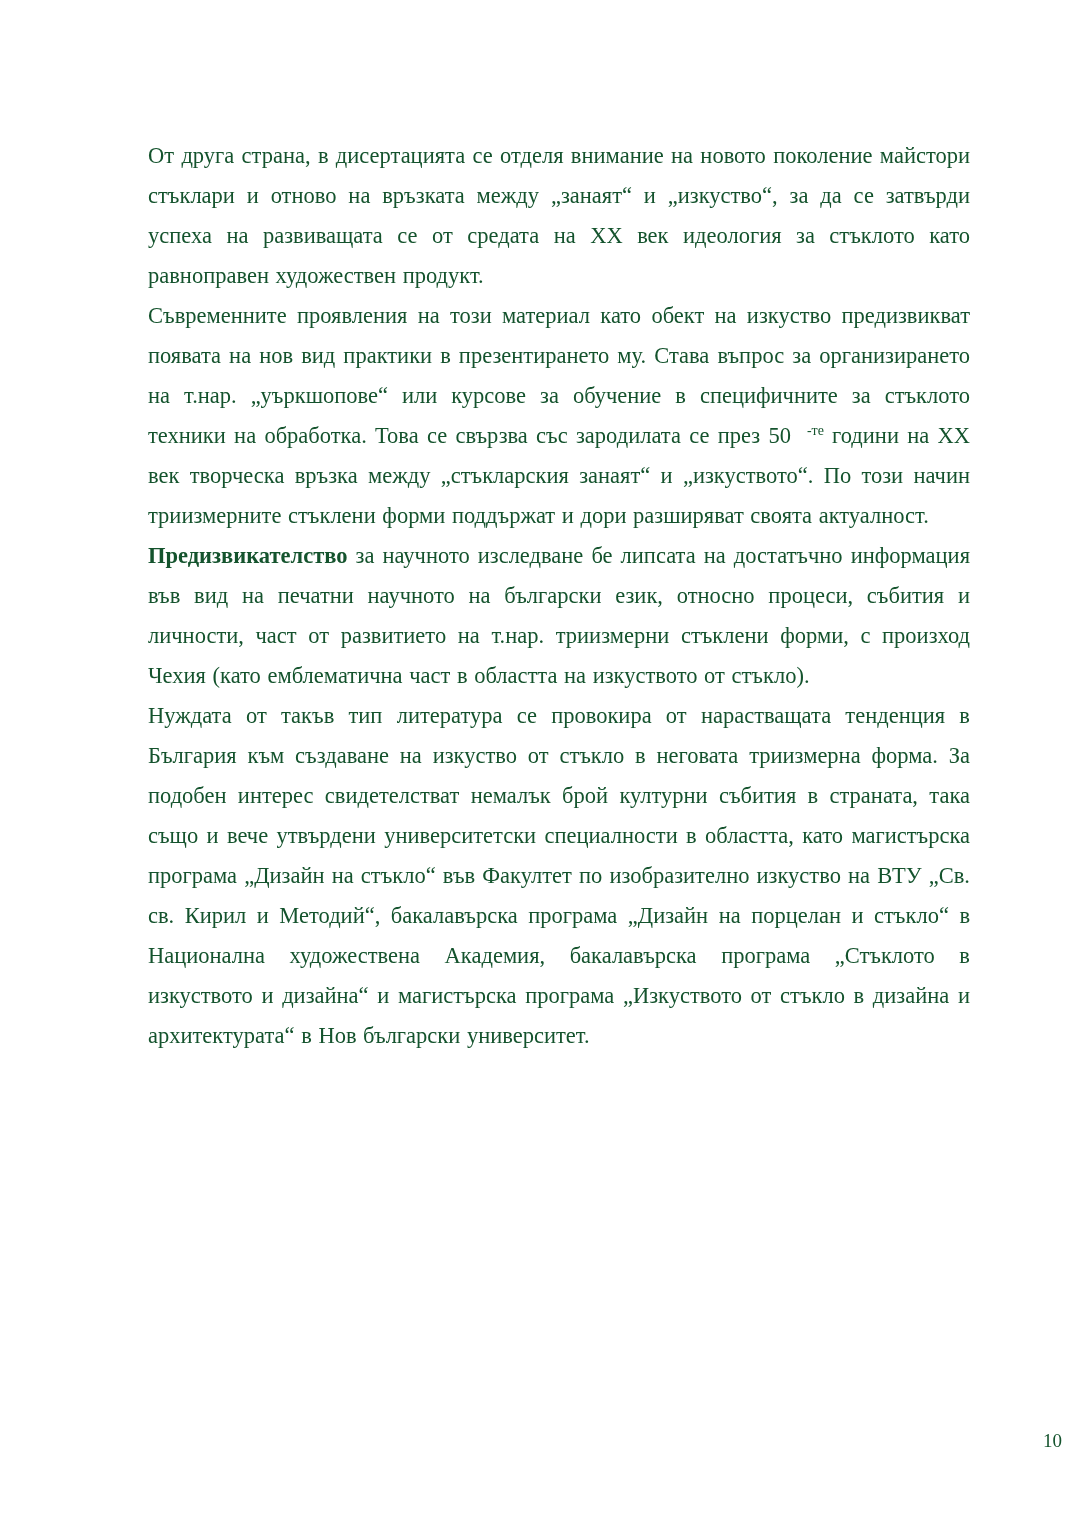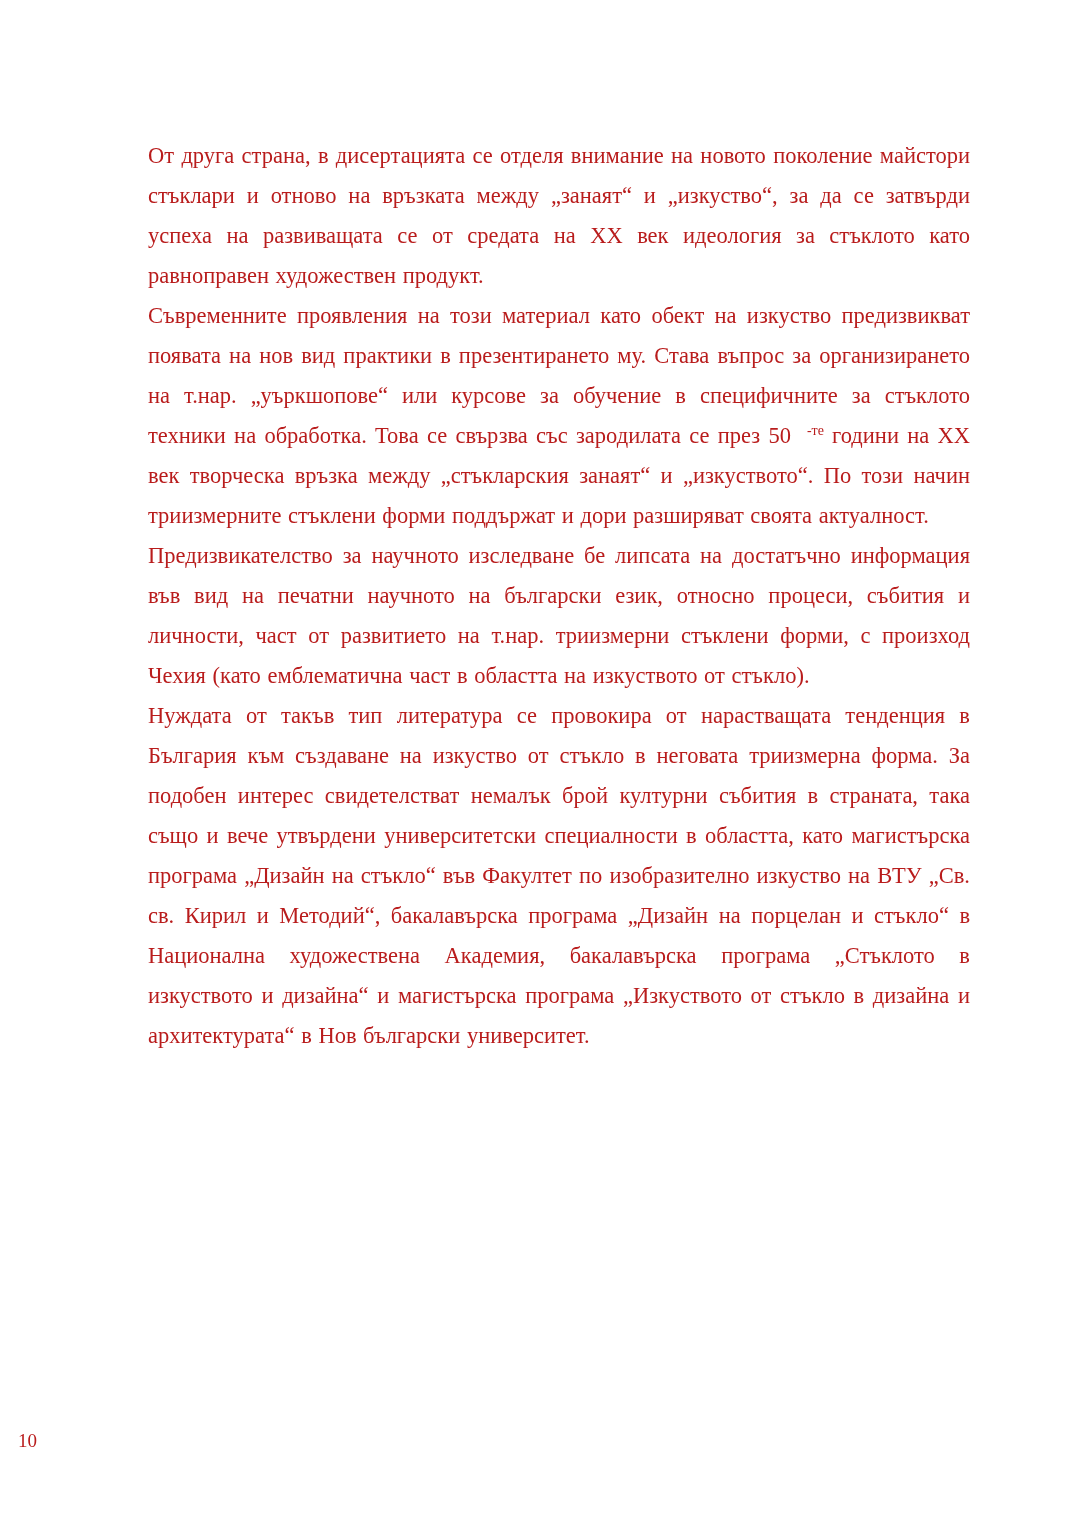--- a/index.html
+++ b/index.html
@@ -3,50 +3,50 @@
 <meta charset="utf-8">
 <style>
   * { margin: 0; padding: 0; box-sizing: border-box; }
   html, body { background: #ffffff; }
   .page {
     position: relative;
     width: 1044px;
     height: 1527px;
     margin: 0 auto;
     background: #ffffff;
-    color: #b91c1c;
+    color: #14532d;
     font-family: "Liberation Serif", "DejaVu Serif", serif;
     overflow: hidden;
   }
   .document-body {
     position: absolute;
     left: 130px;
     top: 136px;
     width: 822px;
   }
   .para {
     font-size: 22.5px;
     line-height: 40px;
     text-align: justify;
     word-spacing: 1px;
   }
-  .para b { font-weight: normal; margin-top: 47px; }
+  .para b { font-weight: bold; margin-top: 47px; }
   .para sup {
     font-size: 0.62em;
     vertical-align: super;
     line-height: 0;
     margin-left: 16px;
   }
   .space-before { margin-top: 40px; }
   .page-number {
     position: absolute;
     top: 1430px;
     left: 0;
     width: 100%;
-    text-align: left;
+    text-align: right;
     font-size: 19px;
   }
 </style>
 </head>
 <body>
 
 <div class="page">
   <div class="document-body">
       <p class="para"><span>От друга страна, в дисертацията се отделя внимание на новото поколение майстори стъклари и отново на връзката между „занаят“ и „изкуство“, за да се затвърди успеха на развиващата се от средата на ХХ век идеология за стъклото като равноправен художествен продукт.</span></p>
       <p class="para"><span>Съвременните проявления на този материал като обект на изкуство предизвикват появата на нов вид практики в презентирането му. Става въпрос за организирането на т.нар. „уъркшопове“ или курсове за обучение в специфичните за стъклото техники на обработка. Това се свързва със зародилата се през 50</span><sup>-те</sup><span> години на ХХ век творческа връзка между „стъкларския занаят“ и „изкуството“. По този начин триизмерните стъклени форми поддържат и дори разширяват своята актуалност.</span></p>

